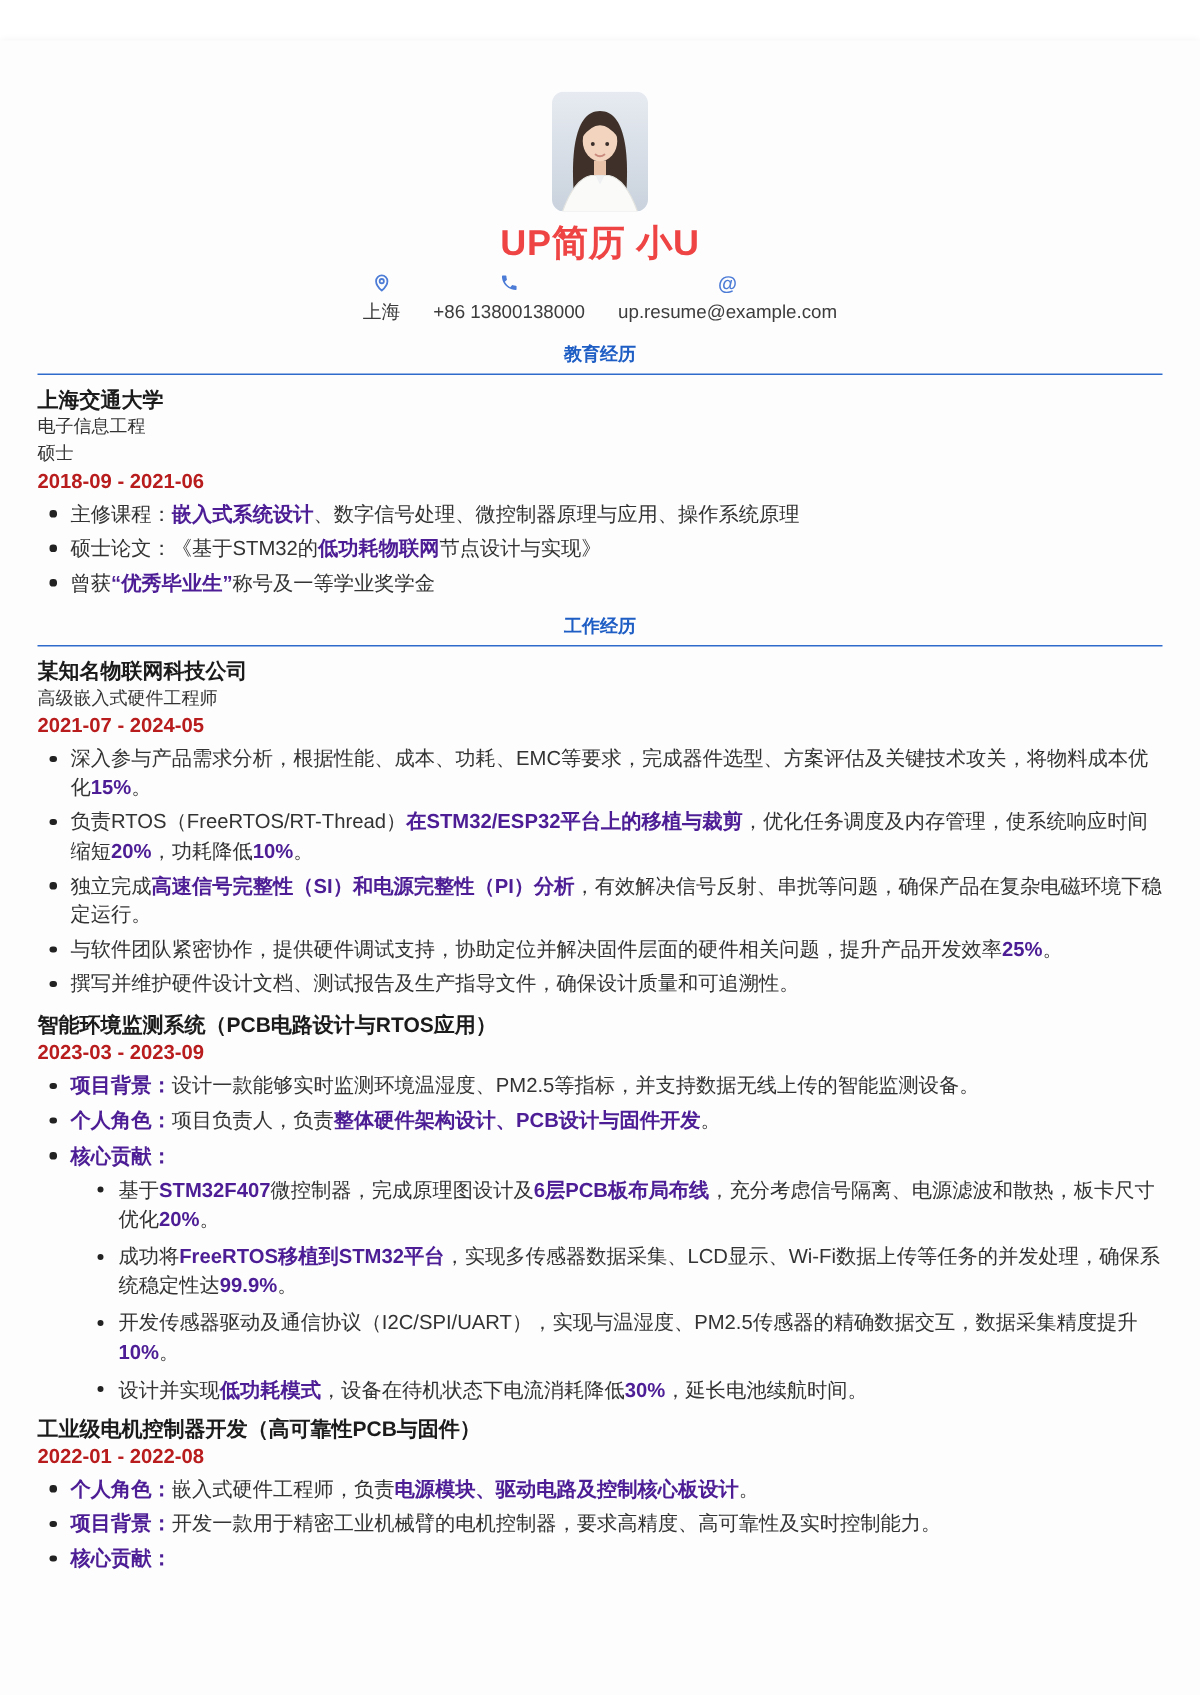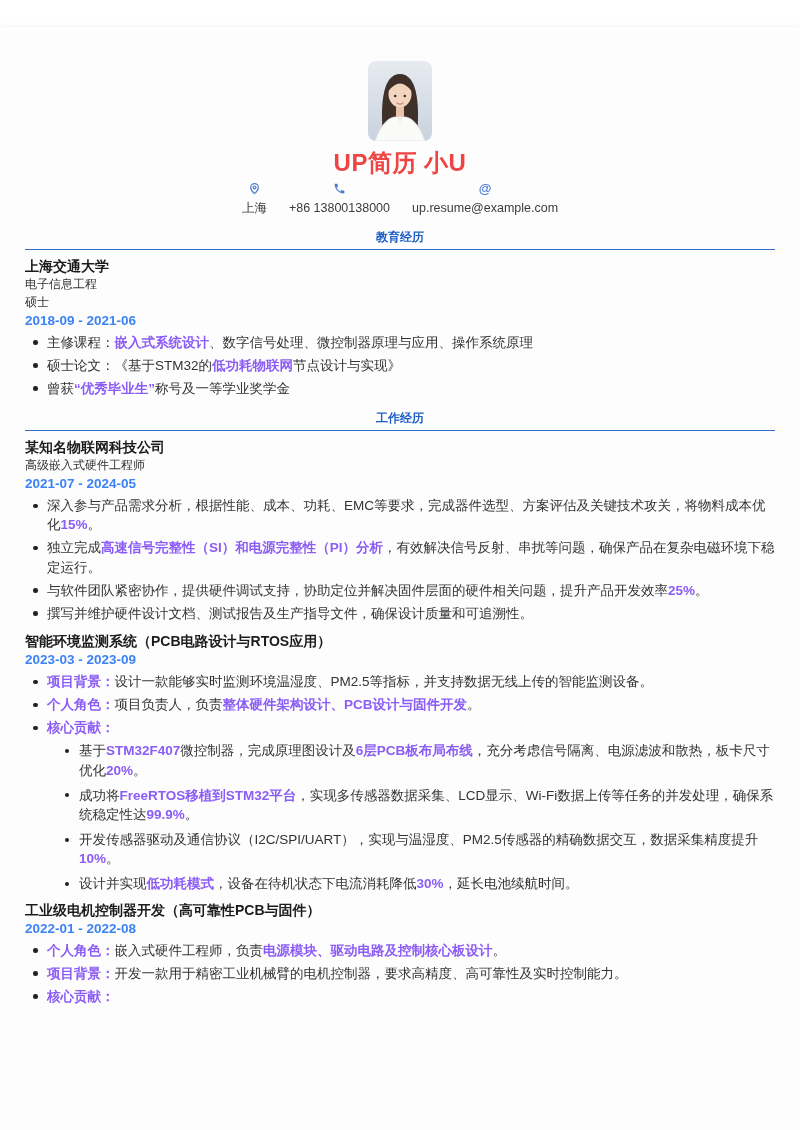--- a/index.html
+++ b/index.html
@@ -40,34 +40,34 @@
     border-bottom:1.5px solid #2f6bca;
     padding-bottom:4px;
   }
   .sec-title{
     display:inline-block;color:#1e5ec4;font-weight:700;
     font-size:12px;line-height:1.2;
   }
   .entry{margin-top:8px;}
   .entry-heading{font-size:14px;font-weight:700;color:#1b1b1b;line-height:17px;}
   .entry-subline{font-size:12px;color:#333;line-height:17px;margin-top:1px;}
-  .entry-date{font-size:13.5px;font-weight:700;color:#3b82f6;line-height:17px;margin-top:1px;}
+  .entry-date{font-size:13.5px;font-weight:700;color:#b91c1c;line-height:17px;margin-top:1px;}
   ul.blist{list-style:none;margin:4px 0 0 0;padding:0;}
   ul.blist>li{
     position:relative;padding-left:22px;margin:0 0 4px 0;
     font-size:13.5px;color:#333;line-height:1.42;
   }
   ul.blist>li::before{
     content:"";position:absolute;left:8px;top:7.5px;
     width:4.5px;height:4.5px;border-radius:50%;background:#222;
   }
   ul.blist ul.blist{margin:4px 0 0 12px;}
   ul.blist ul.blist>li{margin-bottom:6px;padding-left:20px;}
   ul.blist ul.blist>li::before{left:6px;width:4px;height:4px;}
-  .blist b{font-weight:700;color:#8b5cf6;}
+  .blist b{font-weight:700;color:#4c1d95;}
 </style>
 </head>
 <body>
 
 <div class="page">
 
   <header>
     <div class="photo-wrap">
       <svg viewBox="0 0 64 80" width="64" height="80" xmlns="http://www.w3.org/2000/svg">
         <defs>
@@ -134,20 +134,21 @@
         </div>
       </section>
       <section class="sec">
         <div class="sec-head"><span class="sec-title">工作经历</span></div>
         <div class="entry">
           <div class="entry-heading">某知名物联网科技公司</div>
           <div class="entry-subline">高级嵌入式硬件工程师</div>
           <div class="entry-date">2021-07 - 2024-05</div>
           <ul class="blist">
             <li><span class="btext"><span>深入参与产品需求分析，根据性能、成本、功耗、EMC等要求，完成器件选型、方案评估及关键技术攻关，将物料成本优化</span><b>15%</b><span>。</span></span></li>
+            <li><span class="btext"><span>负责RTOS（FreeRTOS/RT-Thread）</span><b>在STM32/ESP32平台上的移植与裁剪</b><span>，优化任务调度及内存管理，使系统响应时间缩短</span><b>20%</b><span>，功耗降低</span><b>10%</b><span>。</span></span></li>
             <li><span class="btext"><span>独立完成</span><b>高速信号完整性（SI）和电源完整性（PI）分析</b><span>，有效解决信号反射、串扰等问题，确保产品在复杂电磁环境下稳定运行。</span></span></li>
             <li><span class="btext"><span>与软件团队紧密协作，提供硬件调试支持，协助定位并解决固件层面的硬件相关问题，提升产品开发效率</span><b>25%</b><span>。</span></span></li>
             <li><span class="btext"><span>撰写并维护硬件设计文档、测试报告及生产指导文件，确保设计质量和可追溯性。</span></span></li>
           </ul>
         </div>
       </section>
       <section class="sec">
         <div class="entry">
           <div class="entry-heading">智能环境监测系统（PCB电路设计与RTOS应用）</div>
           <div class="entry-date">2023-03 - 2023-09</div>

